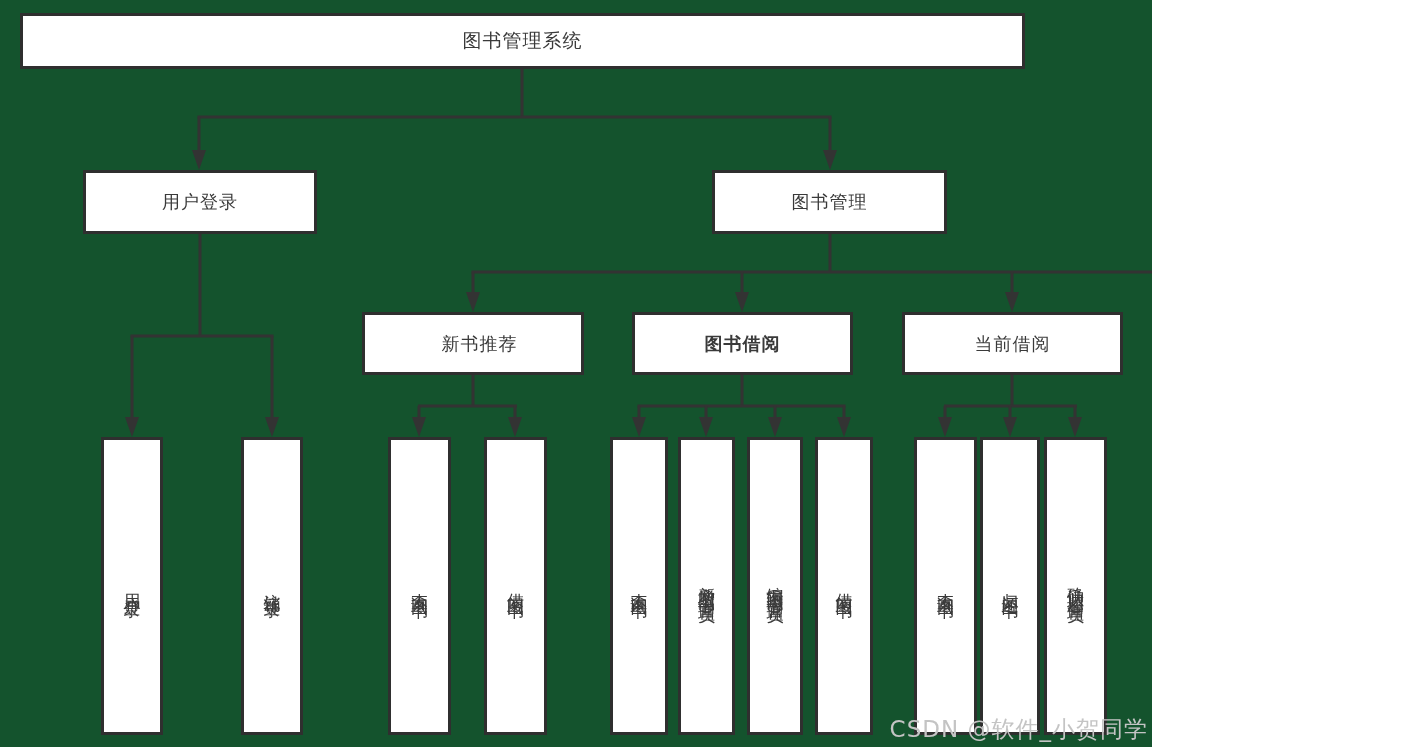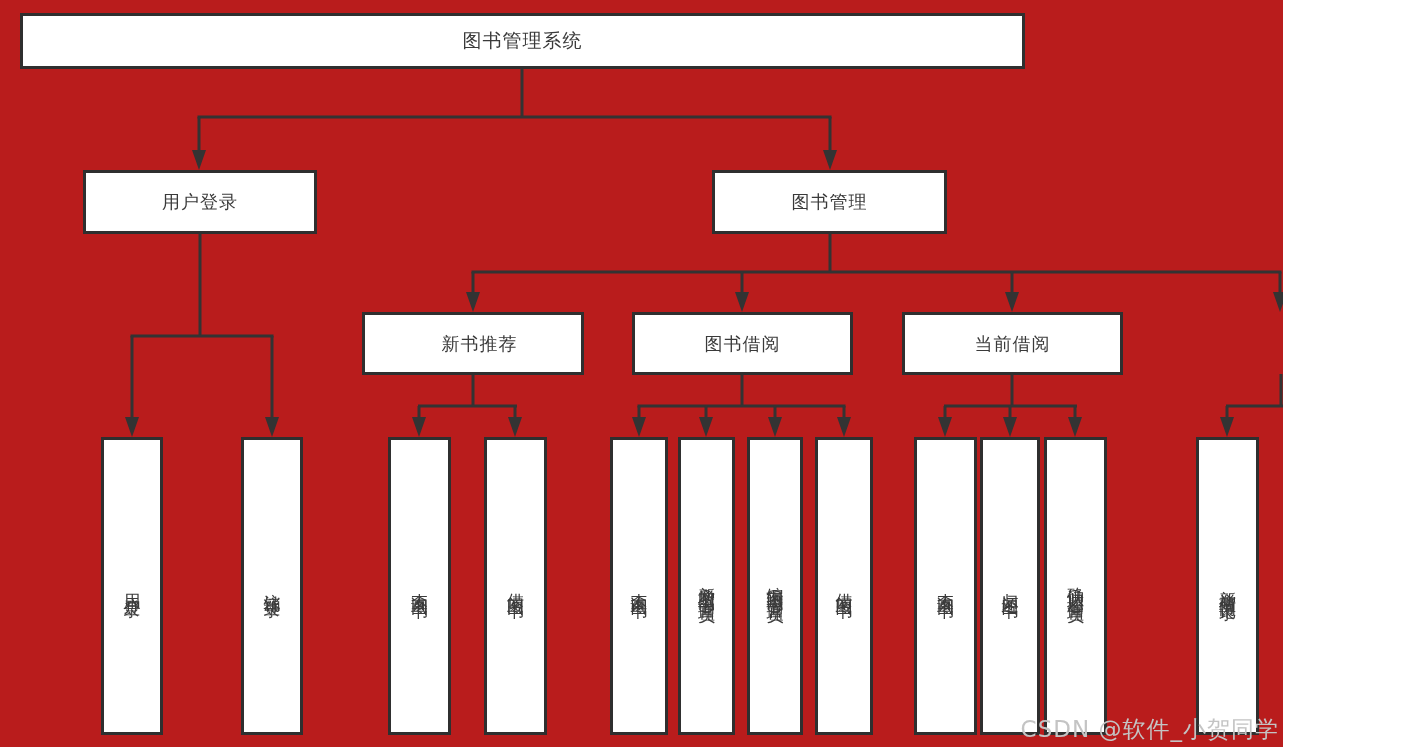--- a/index.html
+++ b/index.html
@@ -3,23 +3,23 @@
 <meta charset="utf-8">
 <style>
   html, body {
     margin: 0;
     padding: 0;
     background: #ffffff;
     font-family: "DejaVu Sans", "Liberation Sans", sans-serif;
   }
   #canvas {
     position: relative;
-    width: 1283px;
+    width: 1152px;
     height: 747px;
-    background: #b91c1c;
+    background: #14532d;
     overflow: hidden;
   }
   #connector-svg {
     position: absolute;
     left: 0;
     top: 0;
     width: 1405px;
     height: 747px;
     z-index: 1;
   }
@@ -55,21 +55,21 @@
     font-size: 17px;
     letter-spacing: 3px;
     line-height: 1;
   }
   
   .root-node   { left: 20px;  top: 13px;  width: 1005px; height: 56px; }
   .n-userlogin { left: 83px;  top: 170px; width: 234px;  height: 64px; }
   .n-bookmgmt  { left: 712px; top: 170px; width: 235px;  height: 64px; font-family: Liberation Serif, serif; }
   .lvl2 { top: 312px; height: 63px; }
   .n-recommend { left: 362px;  width: 222px; padding-left: 13px; }
-  .n-borrow    { left: 632px;  width: 221px; }
+  .n-borrow    { left: 632px;  width: 221px; font-weight: bold; }
   .n-current   { left: 902px;  width: 221px; text-align: right; }
   .n-records   { left: 1172px; width: 218px; }
   .vnode { top: 437px; height: 298px; }
   .v1  { left: 101px;  width: 62px; }
   .v2  { left: 241px;  width: 62px; }
   .v3  { left: 388px;  width: 63px; }
   .v4  { left: 484px;  width: 63px; }
   .v5  { left: 610px;  width: 58px; }
   .v6  { left: 678px;  width: 57px; }
   .v7  { left: 747px;  width: 56px; }

